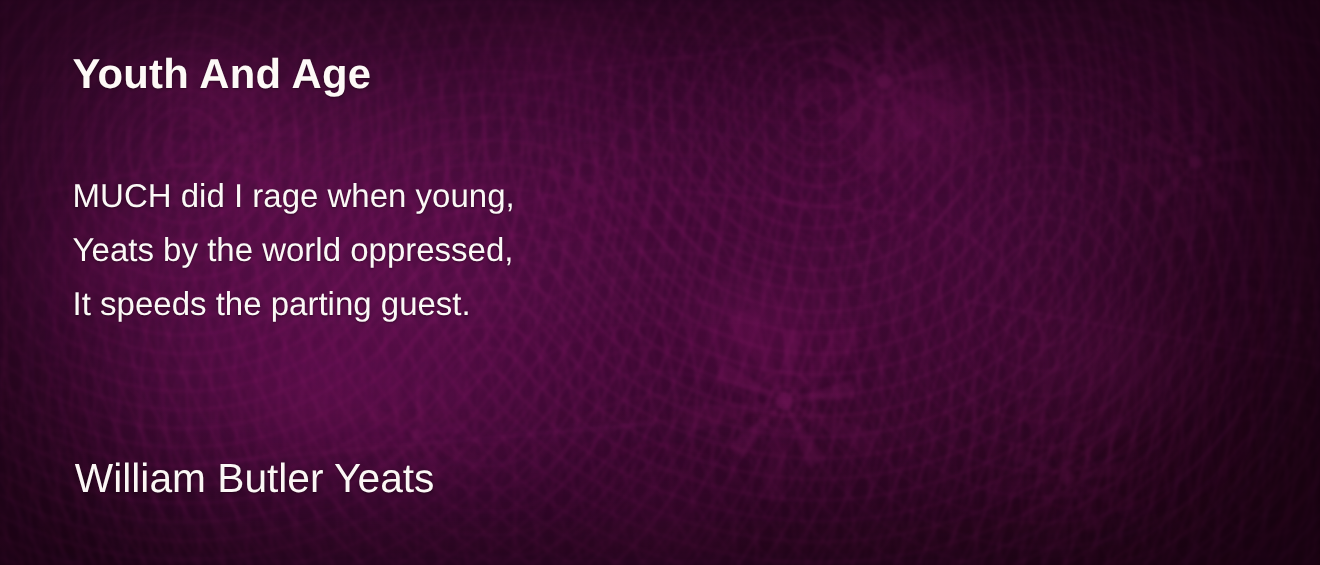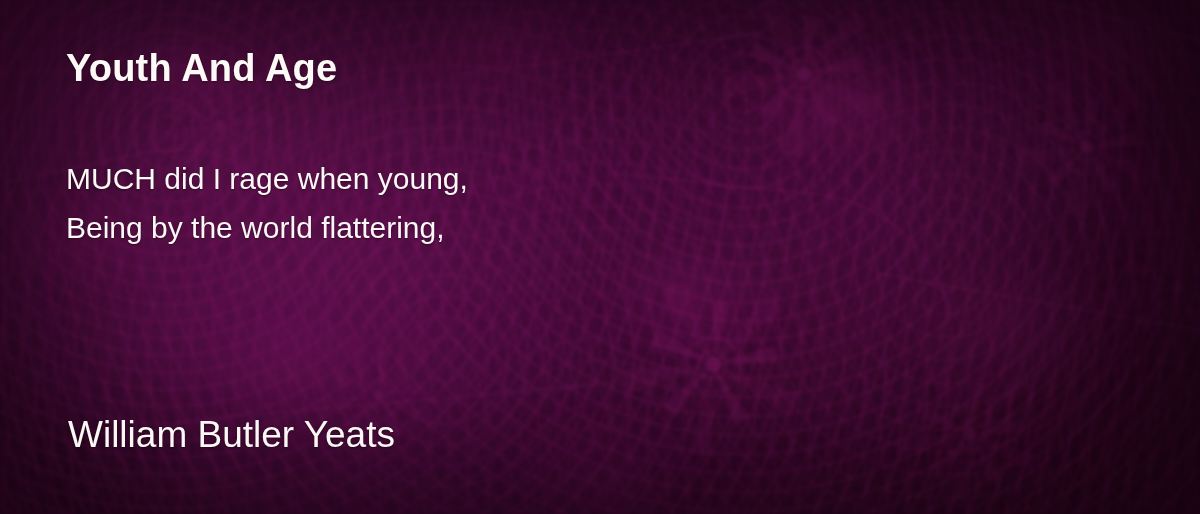--- a/index.html
+++ b/index.html
@@ -199,19 +199,20 @@
 
   <div class="bg-layer bg-softener"></div>
   <div class="bg-layer bg-vignette"></div>
 
   <div class="content">
 
     <h1 class="poem-title">Youth And Age</h1>
 
     <div class="poem-body">
       <div class="poem-line">MUCH did I rage when young,</div>
-      <div class="poem-line">Being by the world flattering,</div>
+      <div class="poem-line">Yeats by the world oppressed,</div>
+      <div class="poem-line">It speeds the parting guest.</div>
     </div>
 
     <div class="poem-author">William Butler Yeats</div>
 
   </div>
 </div>
 
 </body></html>

